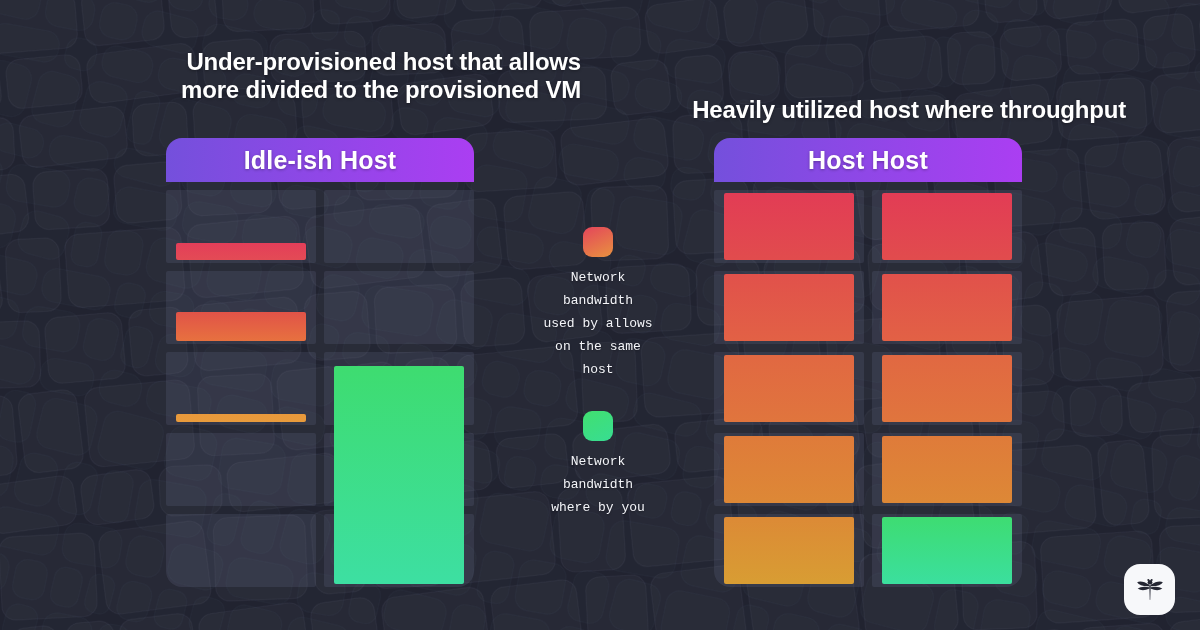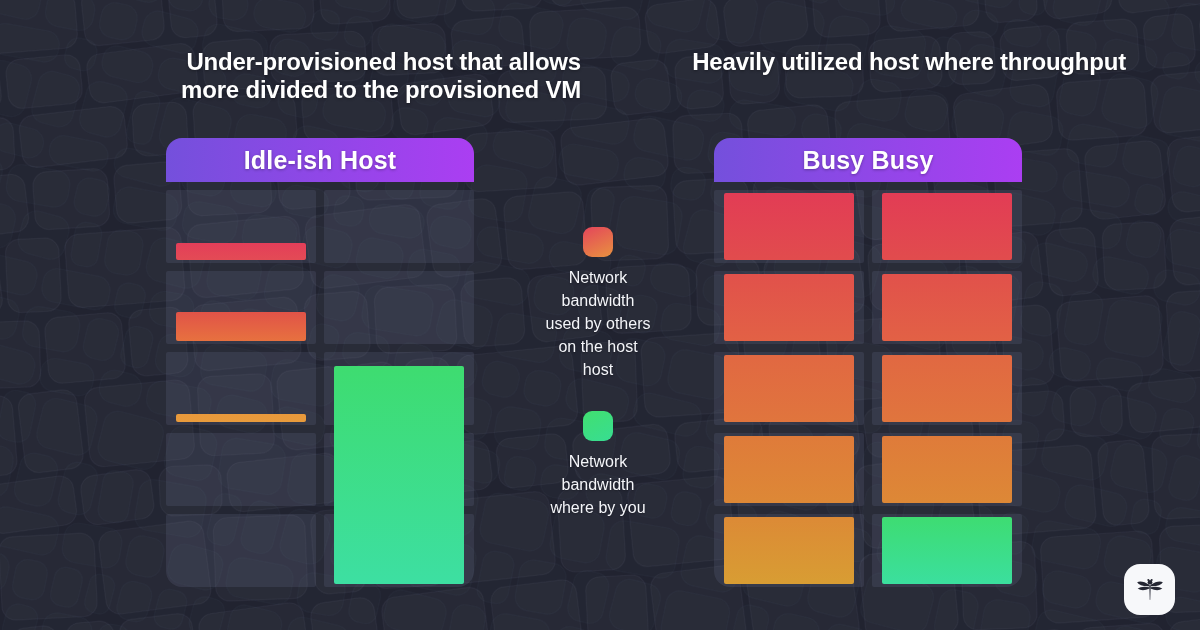--- a/index.html
+++ b/index.html
@@ -5,40 +5,40 @@
   html,body{margin:0;padding:0;background:#15161d;}
   .canvas{position:relative;width:1200px;height:630px;overflow:hidden;
           font-family:"Liberation Sans","DejaVu Sans",sans-serif;}
   #bgpattern{position:absolute;left:0;top:0;z-index:0;}
 
   .title{position:absolute;top:48px;z-index:2;width:520px;text-align:right;
          color:#ffffff;font-weight:700;font-size:24px;line-height:27.5px;letter-spacing:-0.2px;
          text-shadow:0 1px 3px rgba(0,0,0,.35);}
   .title div{white-space:nowrap;}
   .title-left{left:61px;}
-  .title-right{left:606px;}
+  .title-right{left:606px;margin-top:48px;}
 
   .panel{position:absolute;top:138px;width:308px;z-index:2;}
   .panel-header{height:44px;border-radius:16px 16px 0 0;display:flex;align-items:center;
                 justify-content:center;color:#ffffff;font-weight:700;font-size:25px;
                 letter-spacing:.2px;text-shadow:0 1px 3px rgba(0,0,0,.3);text-align:center;}
   .grid{position:relative;margin-top:8px;height:397px;border-radius:0 0 16px 16px;overflow:hidden;
         display:grid;grid-template-columns:1fr 1fr;grid-template-rows:repeat(5,73px);gap:8px;}
   .cell{position:relative;background:rgba(150,163,201,0.125);border-radius:2px;}
   .vbar{position:absolute;left:10px;right:10px;bottom:3px;border-radius:2px;}
   .bfill{position:absolute;left:10px;right:10px;top:3px;bottom:3px;border-radius:2px;}
   .you-bar{position:absolute;border-radius:2px;z-index:3;}
 
   .legend-item{position:absolute;left:498px;width:200px;z-index:2;display:flex;
                flex-direction:column;align-items:center;}
   .legend-item-others{top:227px;}
   .legend-item-you{top:411px;}
   .swatch{width:30px;height:30px;border-radius:9px;margin-bottom:9px;}
-  .legend-text{color:#f4f5f9;font-size:16px;line-height:23px;font-weight:500;
-               text-align:center;text-shadow:0 1px 2px rgba(0,0,0,.3);}
+  .legend-text{color:#f4f5f9;font-size:13px;line-height:23px;font-weight:500;
+               text-align:center;text-shadow:0 1px 2px rgba(0,0,0,.3);font-family:Liberation Mono, monospace;}
 
   .logo{position:absolute;left:1124px;top:564px;width:51px;height:51px;background:#f7f8fa;
         border-radius:16px;z-index:2;display:flex;align-items:center;justify-content:center;}
 </style>
 </head>
 <body>
 
 <div class="canvas" style="background: rgb(33, 35, 48);">
 
   <svg id="bgpattern" width="1200" height="630">
@@ -965,21 +965,21 @@
         <div class="cell"></div>
         <div class="cell"></div>
         <div class="cell"></div>
         <div class="cell"></div>
         <div class="you-bar" style="top: 176px; bottom: 3px; right: 10px; width: 130px; background: linear-gradient(rgb(62, 220, 112), rgb(61, 223, 162));"></div>
       </div>
   </section>
 
   <section class="panel" style="left:714px">
     <div class="panel-header" style="background: linear-gradient(92deg, rgb(116, 80, 220), rgb(171, 62, 242));">
-      <span>Busy Busy</span>
+      <span>Host Host</span>
     </div>
     <div class="grid">
         <div class="cell">
           <div class="bfill" style="background: linear-gradient(rgb(226, 60, 85), rgb(225, 76, 77));"></div>
         </div>
         <div class="cell">
           <div class="bfill" style="background: linear-gradient(rgb(226, 60, 85), rgb(225, 76, 77));"></div>
         </div>
         <div class="cell">
           <div class="bfill" style="background: linear-gradient(rgb(225, 81, 75), rgb(226, 97, 69));"></div>
@@ -1006,22 +1006,22 @@
           <div class="bfill" style="background: linear-gradient(rgb(62, 220, 114), rgb(59, 223, 158));"></div>
         </div>
       </div>
   </section>
 
   <div class="legend-item legend-item-others">
     <div class="swatch" style="background: linear-gradient(155deg, rgb(228, 69, 91), rgb(232, 146, 63));"></div>
     <div class="legend-text">
         <div>Network</div>
         <div>bandwidth</div>
-        <div>used by others</div>
-        <div>on the host</div>
+        <div>used by allows</div>
+        <div>on the same</div>
         <div>host</div>
       </div>
   </div>
 
   <div class="legend-item legend-item-you">
     <div class="swatch" style="background: linear-gradient(155deg, rgb(65, 223, 112), rgb(56, 221, 146));"></div>
     <div class="legend-text">
         <div>Network</div>
         <div>bandwidth</div>
         <div>where by you</div>

